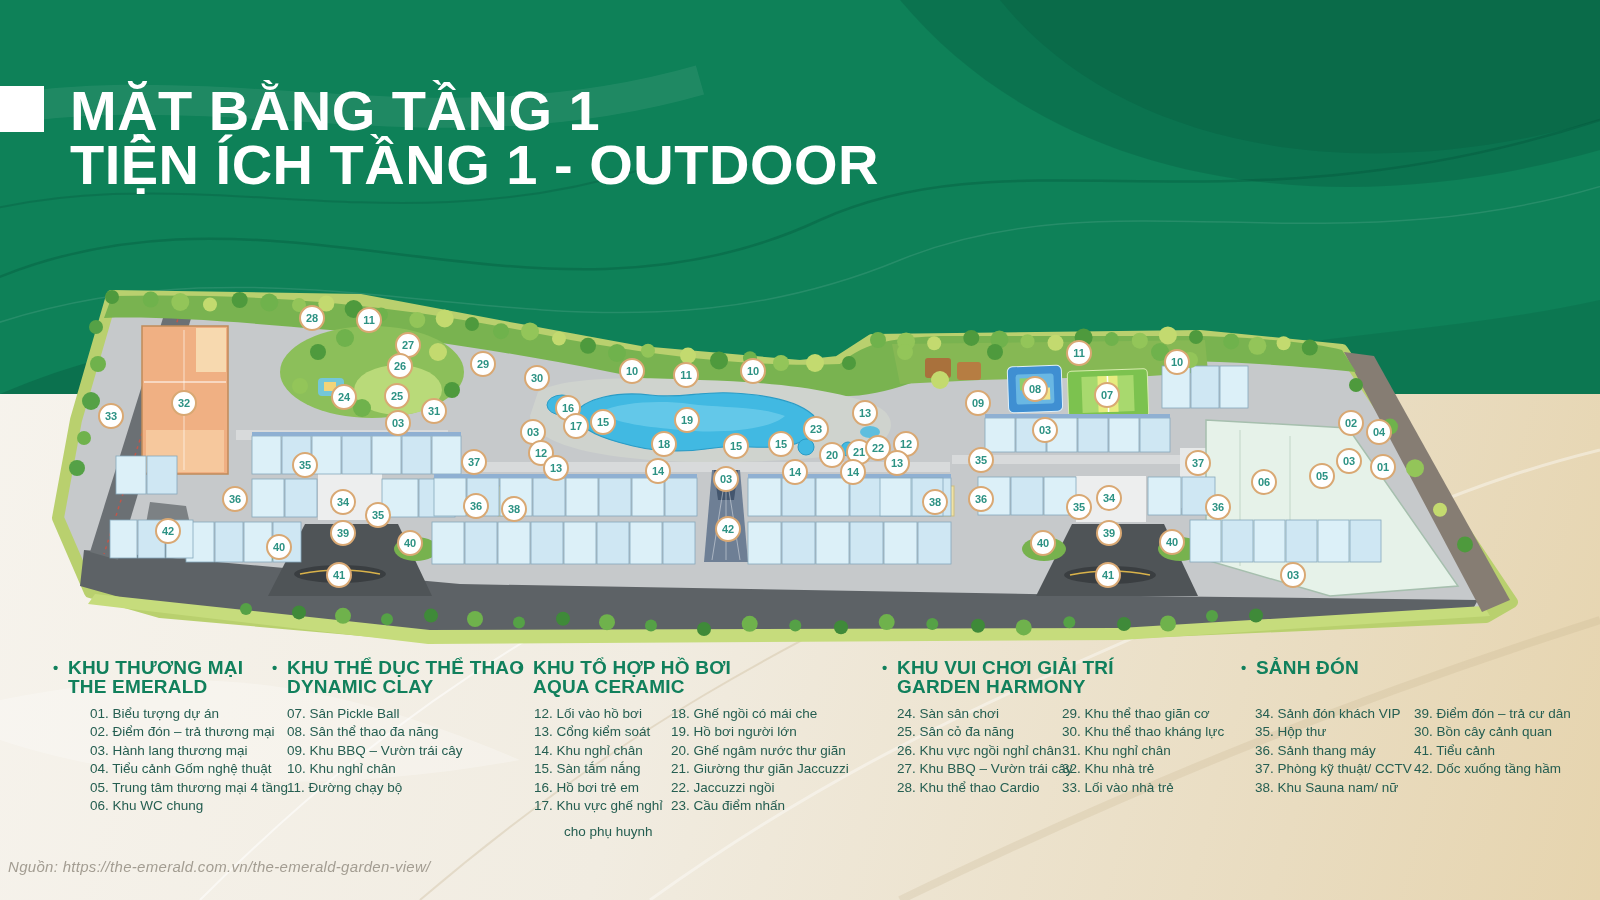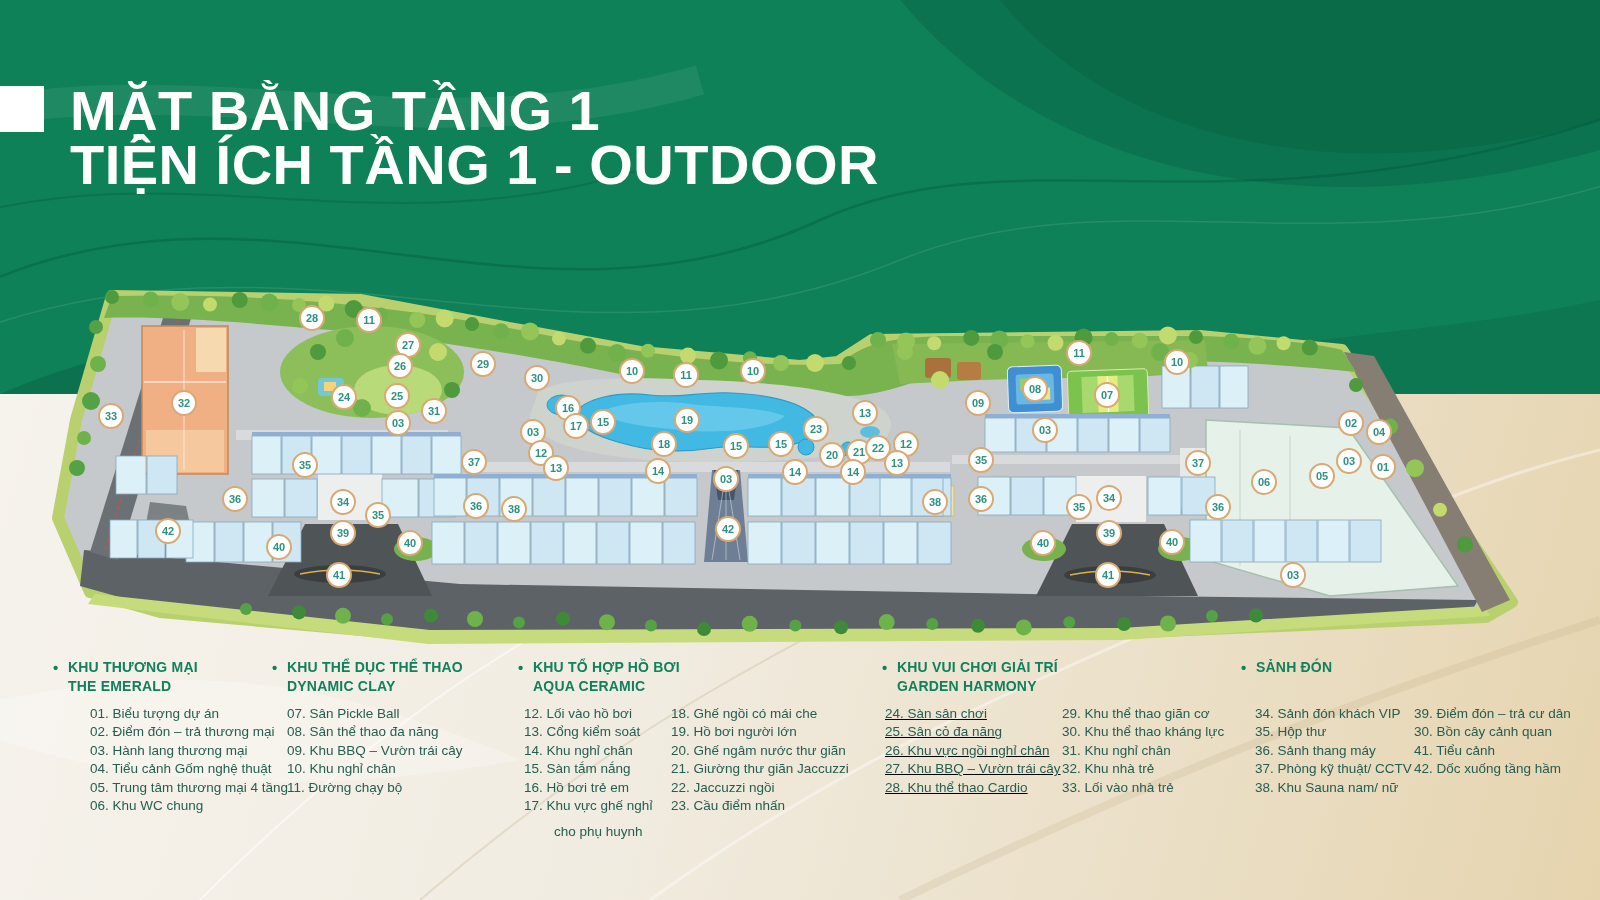--- a/index.html
+++ b/index.html
@@ -6,21 +6,21 @@
   body{width:1600px;height:900px;overflow:hidden;font-family:"Liberation Sans",sans-serif;}
   .stage{position:relative;width:1600px;height:900px;background:linear-gradient(105deg,#f7f4ee 0%,#f1ece1 45%,#e9dcc0 82%,#e6d4ae 100%);overflow:hidden;}
   .bg-sand-waves{position:absolute;left:0;top:0;width:1600px;height:900px;pointer-events:none;}
   .bg-green{position:absolute;left:0;top:0;width:1600px;height:394px;background:#0e8158;overflow:hidden;}
   .bg-green svg{position:absolute;left:0;top:0;}
   .title-accent{position:absolute;left:0;top:86px;width:44px;height:46px;background:#ffffff;}
   .title{position:absolute;left:70px;top:84px;color:#ffffff;font-weight:bold;font-size:56px;line-height:54px;letter-spacing:.5px;white-space:nowrap;}
   .plan-svg{position:absolute;left:0;top:0;width:1600px;height:900px;}
   .legend-group{position:absolute;top:658px;}
   .legend-bullet{position:absolute;left:0;top:1px;color:#11805c;font-size:15px;font-weight:bold;}
-  .legend-title{position:absolute;left:15px;top:0;color:#11805c;font-weight:bold;font-size:14px;line-height:19px;white-space:nowrap;letter-spacing:.2px;}
+  .legend-title{position:absolute;left:15px;top:0;color:#11805c;font-weight:bold;font-size:19px;line-height:19px;white-space:nowrap;letter-spacing:.2px;}
   .legend-col{position:absolute;top:47px;}
   .legend-item{color:#255e51;font-size:13.5px;line-height:18.4px;white-space:nowrap;}
   .legend-item.cont{padding-left:30px;margin-top:8px;}
   .source{position:absolute;left:8px;top:858px;font-style:italic;font-size:15px;color:#a39d92;letter-spacing:.3px;}
 </style>
 </head>
 <body>
 
 <div class="stage">
 
@@ -637,21 +637,21 @@
           <div class="legend-item">10. Khu nghỉ chân</div>
           <div class="legend-item">11. Đường chạy bộ</div>
         </div>
       </div>
       <div class="legend-group" style="left: 518px;">
         <span class="legend-bullet">•</span>
         <div class="legend-title">
           <div>KHU TỔ HỢP HỒ BƠI</div>
           <div>AQUA CERAMIC</div>
         </div>
-        <div class="legend-col" style="left: 6px;">
+        <div class="legend-col" style="left: 16px;">
           <div class="legend-item">12. Lối vào hồ bơi</div>
           <div class="legend-item">13. Cổng kiểm soát</div>
           <div class="legend-item">14. Khu nghỉ chân</div>
           <div class="legend-item">15. Sàn tắm nắng</div>
           <div class="legend-item">16. Hồ bơi trẻ em</div>
           <div class="legend-item">17. Khu vực ghế nghỉ</div>
           <div class="legend-item cont">cho phụ huynh</div>
         </div>
         <div class="legend-col" style="left: 153px;">
           <div class="legend-item">18. Ghế ngồi có mái che</div>
@@ -661,21 +661,21 @@
           <div class="legend-item">22. Jaccuzzi ngồi</div>
           <div class="legend-item">23. Cầu điểm nhấn</div>
         </div>
       </div>
       <div class="legend-group" style="left: 882px;">
         <span class="legend-bullet">•</span>
         <div class="legend-title">
           <div>KHU VUI CHƠI GIẢI TRÍ</div>
           <div>GARDEN HARMONY</div>
         </div>
-        <div class="legend-col" style="left: 3px; text-decoration: underline;">
+        <div class="legend-col" style="left: 15px;">
           <div class="legend-item">24. Sàn sân chơi</div>
           <div class="legend-item">25. Sân cỏ đa năng</div>
           <div class="legend-item">26. Khu vực ngồi nghỉ chân</div>
           <div class="legend-item">27. Khu BBQ – Vườn trái cây</div>
           <div class="legend-item">28. Khu thể thao Cardio</div>
         </div>
         <div class="legend-col" style="left: 180px;">
           <div class="legend-item">29. Khu thể thao giãn cơ</div>
           <div class="legend-item">30. Khu thể thao kháng lực</div>
           <div class="legend-item">31. Khu nghỉ chân</div>
@@ -697,13 +697,14 @@
         </div>
         <div class="legend-col" style="left: 173px;">
           <div class="legend-item">39. Điểm đón – trả cư dân</div>
           <div class="legend-item">30. Bồn cây cảnh quan</div>
           <div class="legend-item">41. Tiểu cảnh</div>
           <div class="legend-item">42. Dốc xuống tầng hầm</div>
         </div>
       </div>
     </div>
 
+  <div class="source">Nguồn: https://the-emerald.com.vn/the-emerald-garden-view/</div>
 </div>
 
 </body></html>

